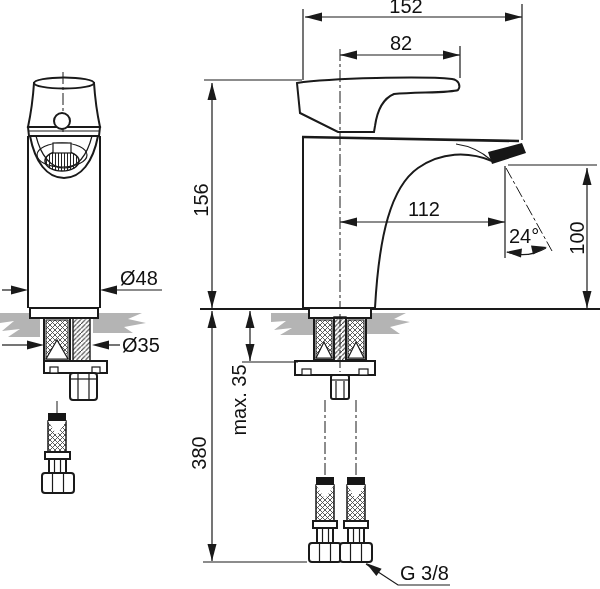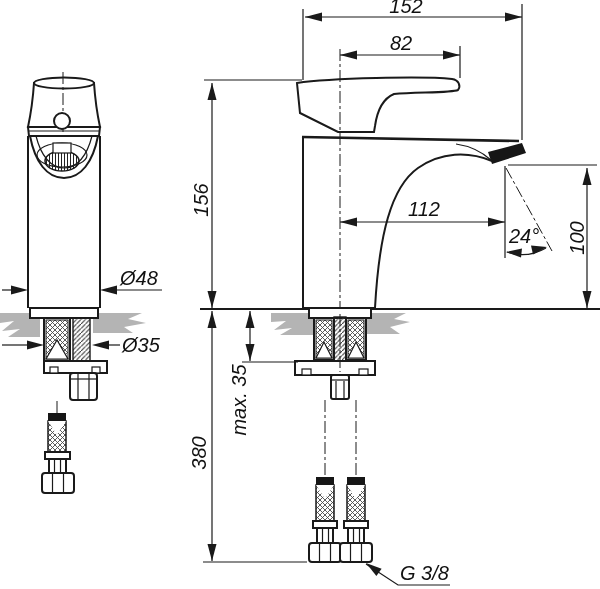--- a/index.html
+++ b/index.html
@@ -1,16 +1,16 @@
 <!DOCTYPE html>
 <html><head>
 <meta charset="utf-8">
 <style>
   html,body{margin:0;padding:0;background:#fff;}
-  .canvas{width:600px;height:589px;position:relative;background:#fff;overflow:hidden;font-style:italic;}
+  .canvas{width:600px;height:589px;position:relative;background:#fff;overflow:hidden;}
   svg{display:block;}
   .ln{stroke:#1a1a1a;stroke-width:2;fill:none;}
   .lnf{stroke:#1a1a1a;stroke-width:2;fill:#fff;}
   .thin{stroke:#1a1a1a;stroke-width:1.2;fill:none;}
   .thinf{stroke:#1a1a1a;stroke-width:1.2;fill:#fff;}
   .dim{stroke:#1a1a1a;stroke-width:1.2;fill:none;}
   .cl{stroke:#1a1a1a;stroke-width:1;fill:none;stroke-dasharray:12 3 3 3;}
   .arr{fill:#1a1a1a;stroke:none;}
   .gray{fill:#b4b4b4;stroke:none;}
   .dark{fill:#161616;stroke:none;}

